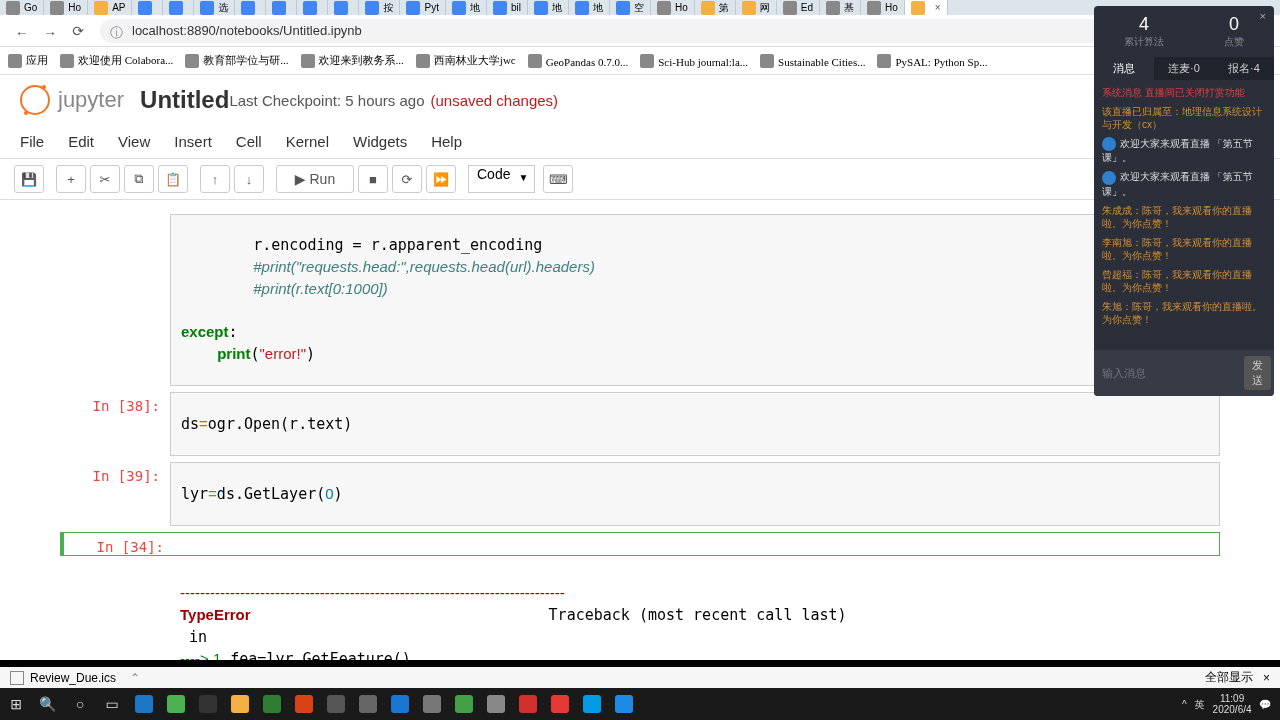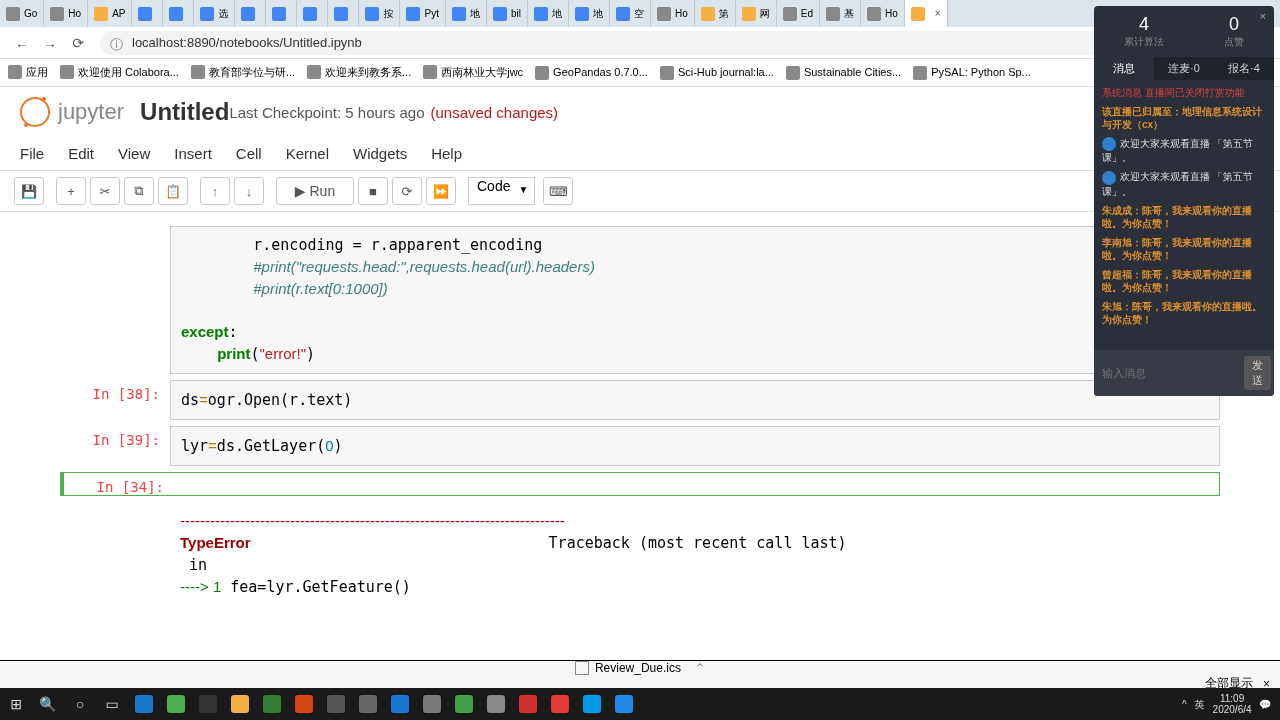--- a/index.html
+++ b/index.html
@@ -1,34 +1,34 @@
 <!DOCTYPE html>
 <html><head>
 <meta charset="utf-8">
 <style>
 * { margin:0; padding:0; box-sizing:border-box; font-family:Arial,sans-serif; }
 body { background:#fff; width:1280px; height:720px; overflow:hidden; position:relative; }
 
 
-.tabstrip { height:27px; background:#dde5ec; display:flex; align-items:center; font-size:10px; overflow:hidden; }
+.tabstrip { height:15px; background:#dde5ec; display:flex; align-items:center; font-size:10px; overflow:hidden; }
 .tab { display:flex; align-items:center; padding:0 6px; height:28px; border-right:1px solid #c0c8d0; white-space:nowrap; }
 .tab.active { background:#fff; }
 .tab .favicon { width:14px; height:14px; margin-right:4px; background:#4285f4; border-radius:2px; }
 .tab.orange .favicon { background:#f4b042; }
 .tab.blue .favicon { background:#4285f4; }
 .tab.gray .favicon { background:#888; }
 .tab .close { margin-left:6px; color:#555; }
 
 .addrbar { height:32px; background:#fff; display:flex; align-items:center; padding:0 8px; border-bottom:1px solid #ddd; }
 .navicon { width:20px; height:20px; margin:0 4px; color:#555; display:flex; align-items:center; justify-content:center; font-size:14px; }
 .addrbox { flex:1; height:24px; background:#f1f3f4; border-radius:12px; display:flex; align-items:center; padding:0 10px; font-size:13px; color:#333; margin:0 8px; }
 .addrbox .secure { width:14px; height:14px; margin-right:8px; color:#888; }
 
 .bkbar { height:28px; background:#fff; display:flex; align-items:center; padding:0 8px; font-size:11px; border-bottom:1px solid #e0e0e0; overflow:hidden; }
-.bk { display:flex; align-items:flex-start; margin-right:12px; white-space:nowrap; }
+.bk { display:flex; align-items:flex-end; margin-right:12px; white-space:nowrap;font-family:Liberation Serif, serif; }
 .bk .ico { width:14px; height:14px; margin-right:4px; background:#888; border-radius:2px; }
 
 
 .jheader { padding:10px 20px; display:flex; align-items:center; }
 .jlogo { display:flex; align-items:center; font-size:22px; color:#888; font-weight:300; }
 .jlogo .mark { width:30px; height:30px; border:2px solid #f37626; border-radius:50%; margin-right:8px; position:relative; }
 .jlogo .mark::before, .jlogo .mark::after { content:''; position:absolute; width:4px; height:4px; background:#f37626; border-radius:50%; }
 .jlogo .mark::before { top:-2px; right:2px; }
 .jlogo .mark::after { bottom:-2px; left:2px; }
 .jtitle { font-size:24px; font-weight:600; color:#333; margin-left:16px; }
@@ -44,21 +44,21 @@
 .tbtn.run { width:78px; font-size:14px; }
 .tsep { width:8px; }
 .tsel { height:28px; border:1px solid #ccc; padding:0 24px 0 8px; font-size:14px; background:#fff; position:relative; }
 .tsel::after { content:'▼'; position:absolute; right:6px; top:6px; font-size:10px; }
 
 
 .nbarea { padding:8px 0; background:#fff; }
 .cell { margin:6px 60px 6px 60px; display:flex; }
 .cell.selected { border:1px solid #4caf50; border-left:4px solid #4caf50; }
 .prompt { width:110px; text-align:right; padding:6px 10px 0 0; font-family:monospace; font-size:14px; color:#ef4444; }
-.cellin { flex:1; border:1px solid #ccc; background:#f7f7f7; padding:8px 10px; font-family:monospace; font-size:15px; line-height:1.4; white-space:pre; }
+.cellin { flex:1; border:1px solid #ccc; background:#f7f7f7; padding:20px 10px; font-family:monospace; font-size:15px; line-height:1.4; white-space:pre; }
 .cell.selected .cellin { background:#fff; }
 .cellin.noborder { border:none; background:#fff; }
 .kw { color:#008000; font-weight:600; }
 .str { color:#ba2121; }
 .cmt { color:#408080; font-style:italic; }
 .op { color:#a67f00; }
 .err-type { color:#a00000; font-weight:600; }
 .err-loc { color:#008080; }
 .err-mod { color:#2080c0; }
 .err-arrow { color:#008000; }
@@ -69,29 +69,29 @@
 .panel-top { display:flex; justify-content:space-around; padding:8px 0; }
 .panel-top .col { text-align:center; }
 .panel-top .num { font-size:18px; color:#fff; }
 .panel-top .lbl { font-size:10px; color:#888; }
 .panel-tabs { display:flex; background:#1f232c; }
 .panel-tab { flex:1; text-align:center; padding:4px 11px; font-size:11px; }
 .panel-tab.active { background:#2a2f3a; color:#fff; }
 .panel-body { padding:6px 8px; height:270px; font-size:10px; }
 .msg { margin-bottom:6px; line-height:1.3; }
 .msg.red { color:#e04040; }
-.msg.orange { color:#d89030;font-weight:bold; }
+.msg.orange { color:#d89030; }
 .msg.white { color:#ddd; }
 .msg .avatar { display:inline-block; width:14px; height:14px; background:#3080d0; border-radius:50%; vertical-align:middle; margin-right:4px; }
 .panel-input { background:#363b46; padding:6px 8px; display:flex; align-items:center; }
 .panel-input input { flex:1; background:transparent; border:none; color:#888; font-size:11px; }
 .panel-input .send { background:#555; color:#ccc; padding:2px 8px; border-radius:3px; font-size:11px; }
 
 
-.dlbar { position:absolute; bottom:32px; left:0; right:0; height:28px; background:#f6f6f6; border-top:1px solid #000000; display:flex; align-items:center; padding:0 10px; font-size:12px;flex-direction:column; }
+.dlbar { position:absolute; bottom:32px; left:0; right:0; height:28px; background:#f6f6f6; border-top:7px solid #000000; display:flex; align-items:center; padding:0 10px; font-size:12px; }
 .dlitem { display:flex; align-items:center; }
 .dlicon { width:14px; height:14px; border:1px solid #888; margin-right:6px; }
 .dl-right { margin-left:auto; display:flex; align-items:center; gap:10px; }
 
 
 .taskbar { position:absolute; bottom:0; left:0; right:0; height:32px; background:#1a1a1a; display:flex; align-items:center; }
 .tb-icon { width:32px; height:32px; display:flex; align-items:center; justify-content:center; color:#ddd; font-size:14px; }
 .tb-icon .sq { width:18px; height:18px; background:#444; border-radius:3px; }
 .tb-right { margin-left:auto; display:flex; align-items:center; color:#ddd; font-size:10px; padding-right:8px; }
 .tb-right .item { margin-left:8px; text-align:center; line-height:1.1; }

